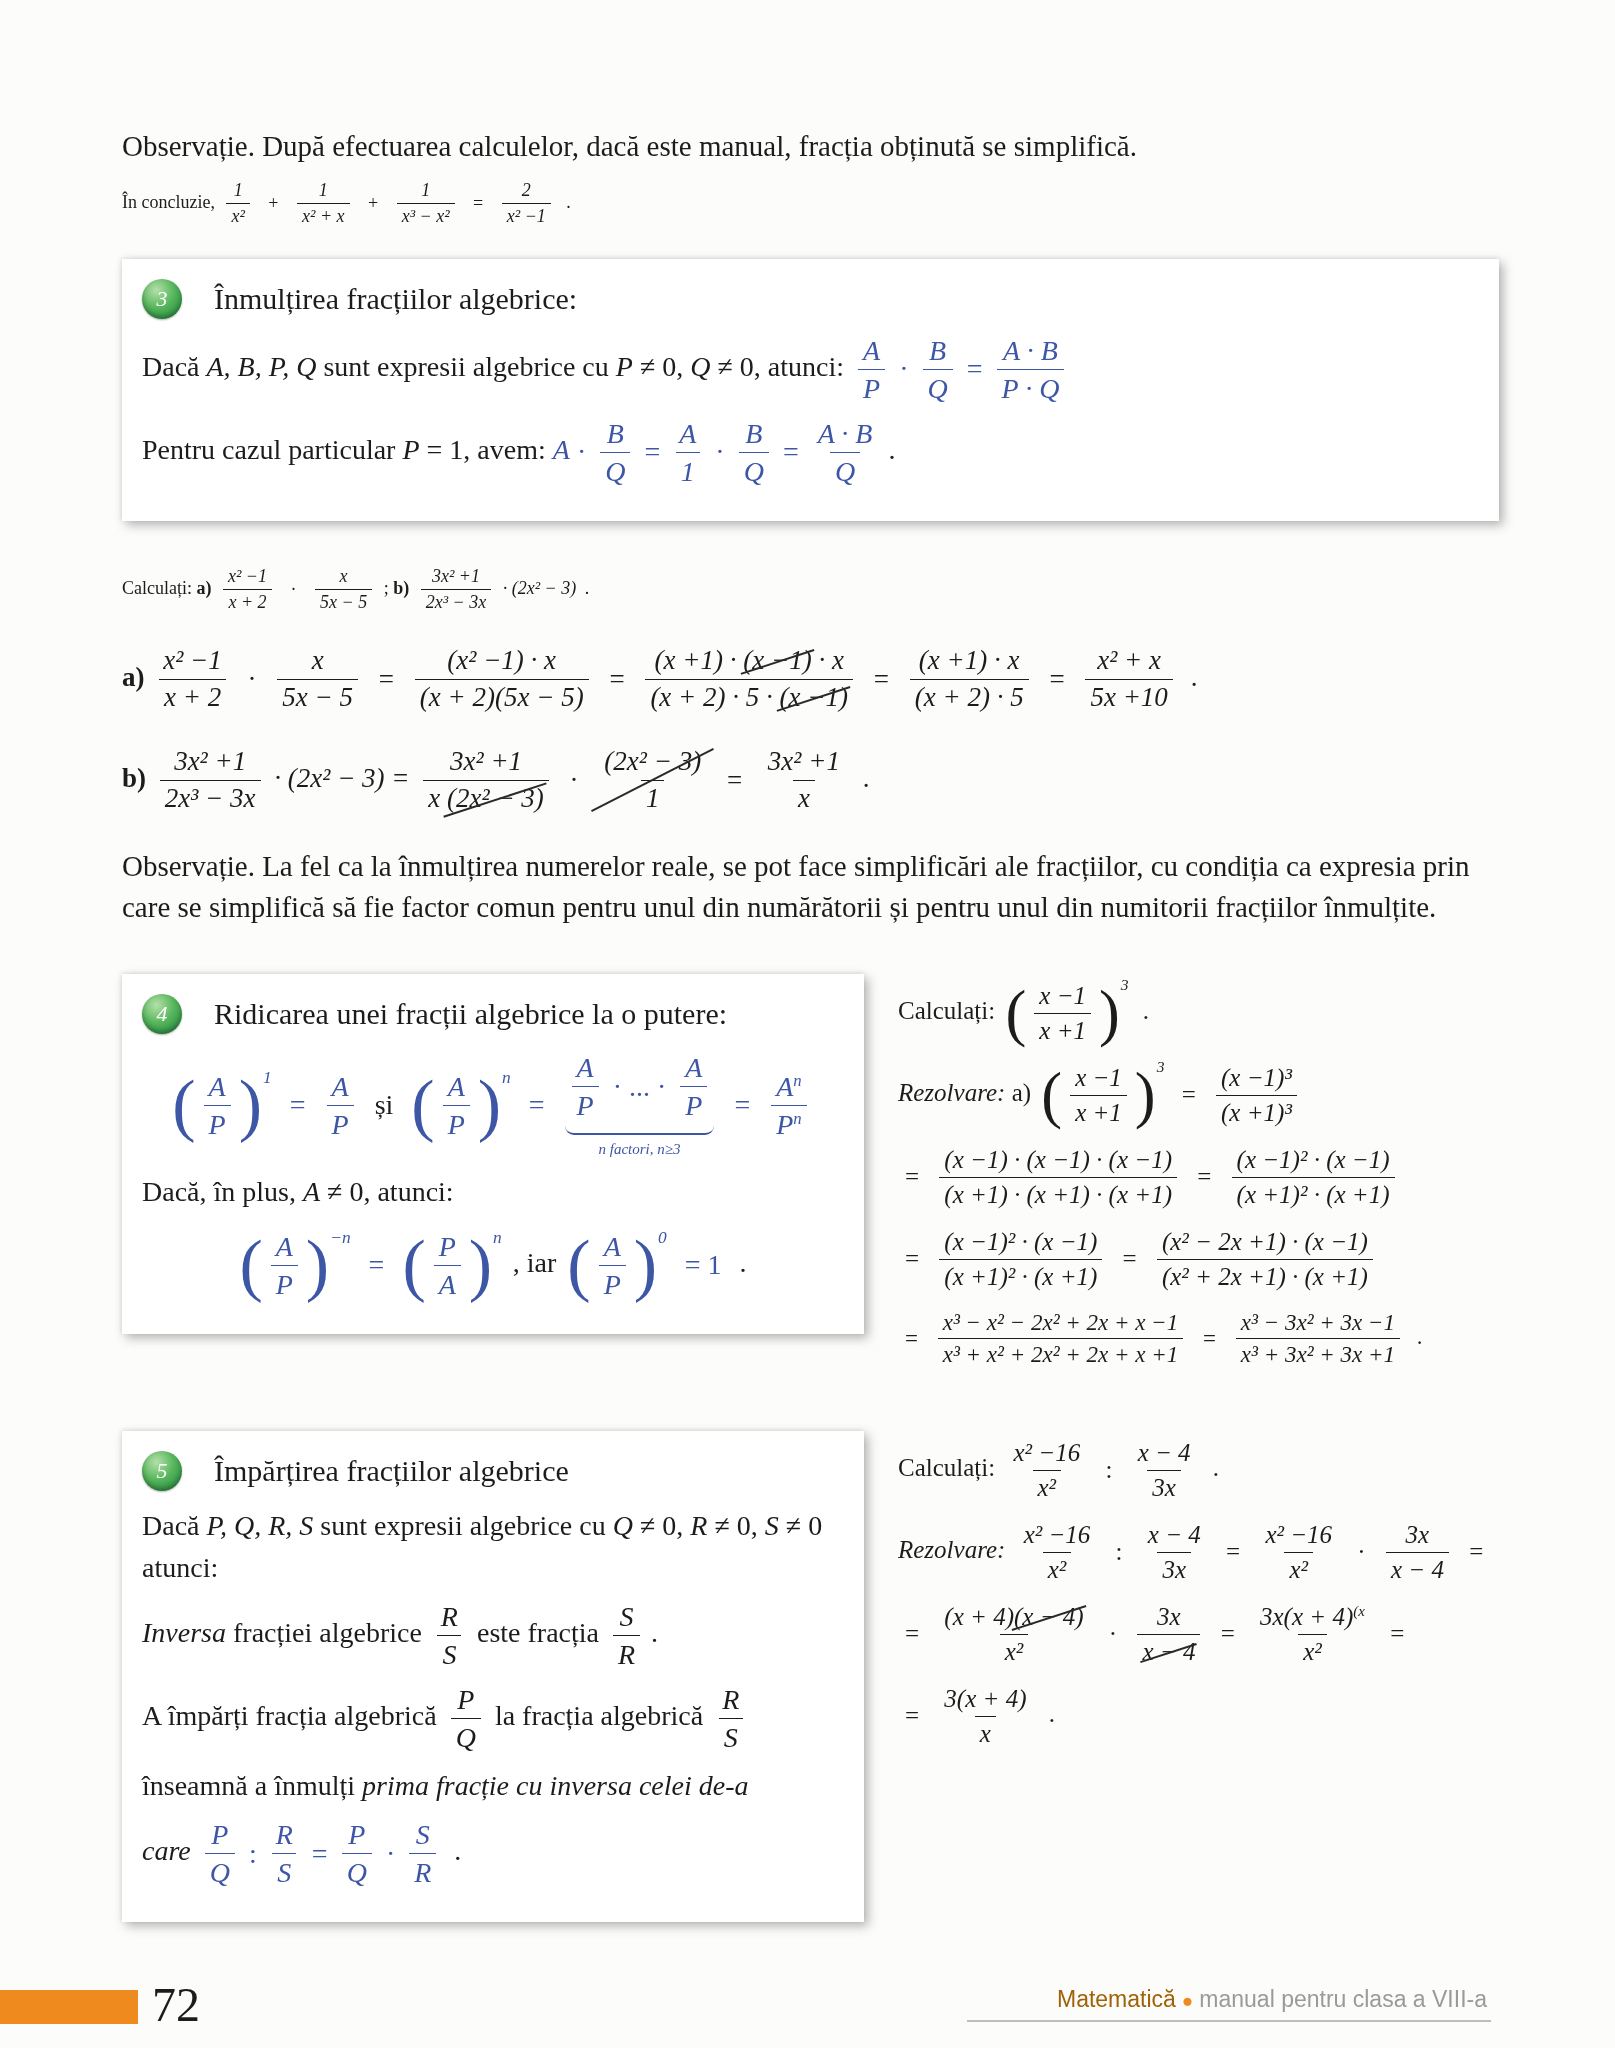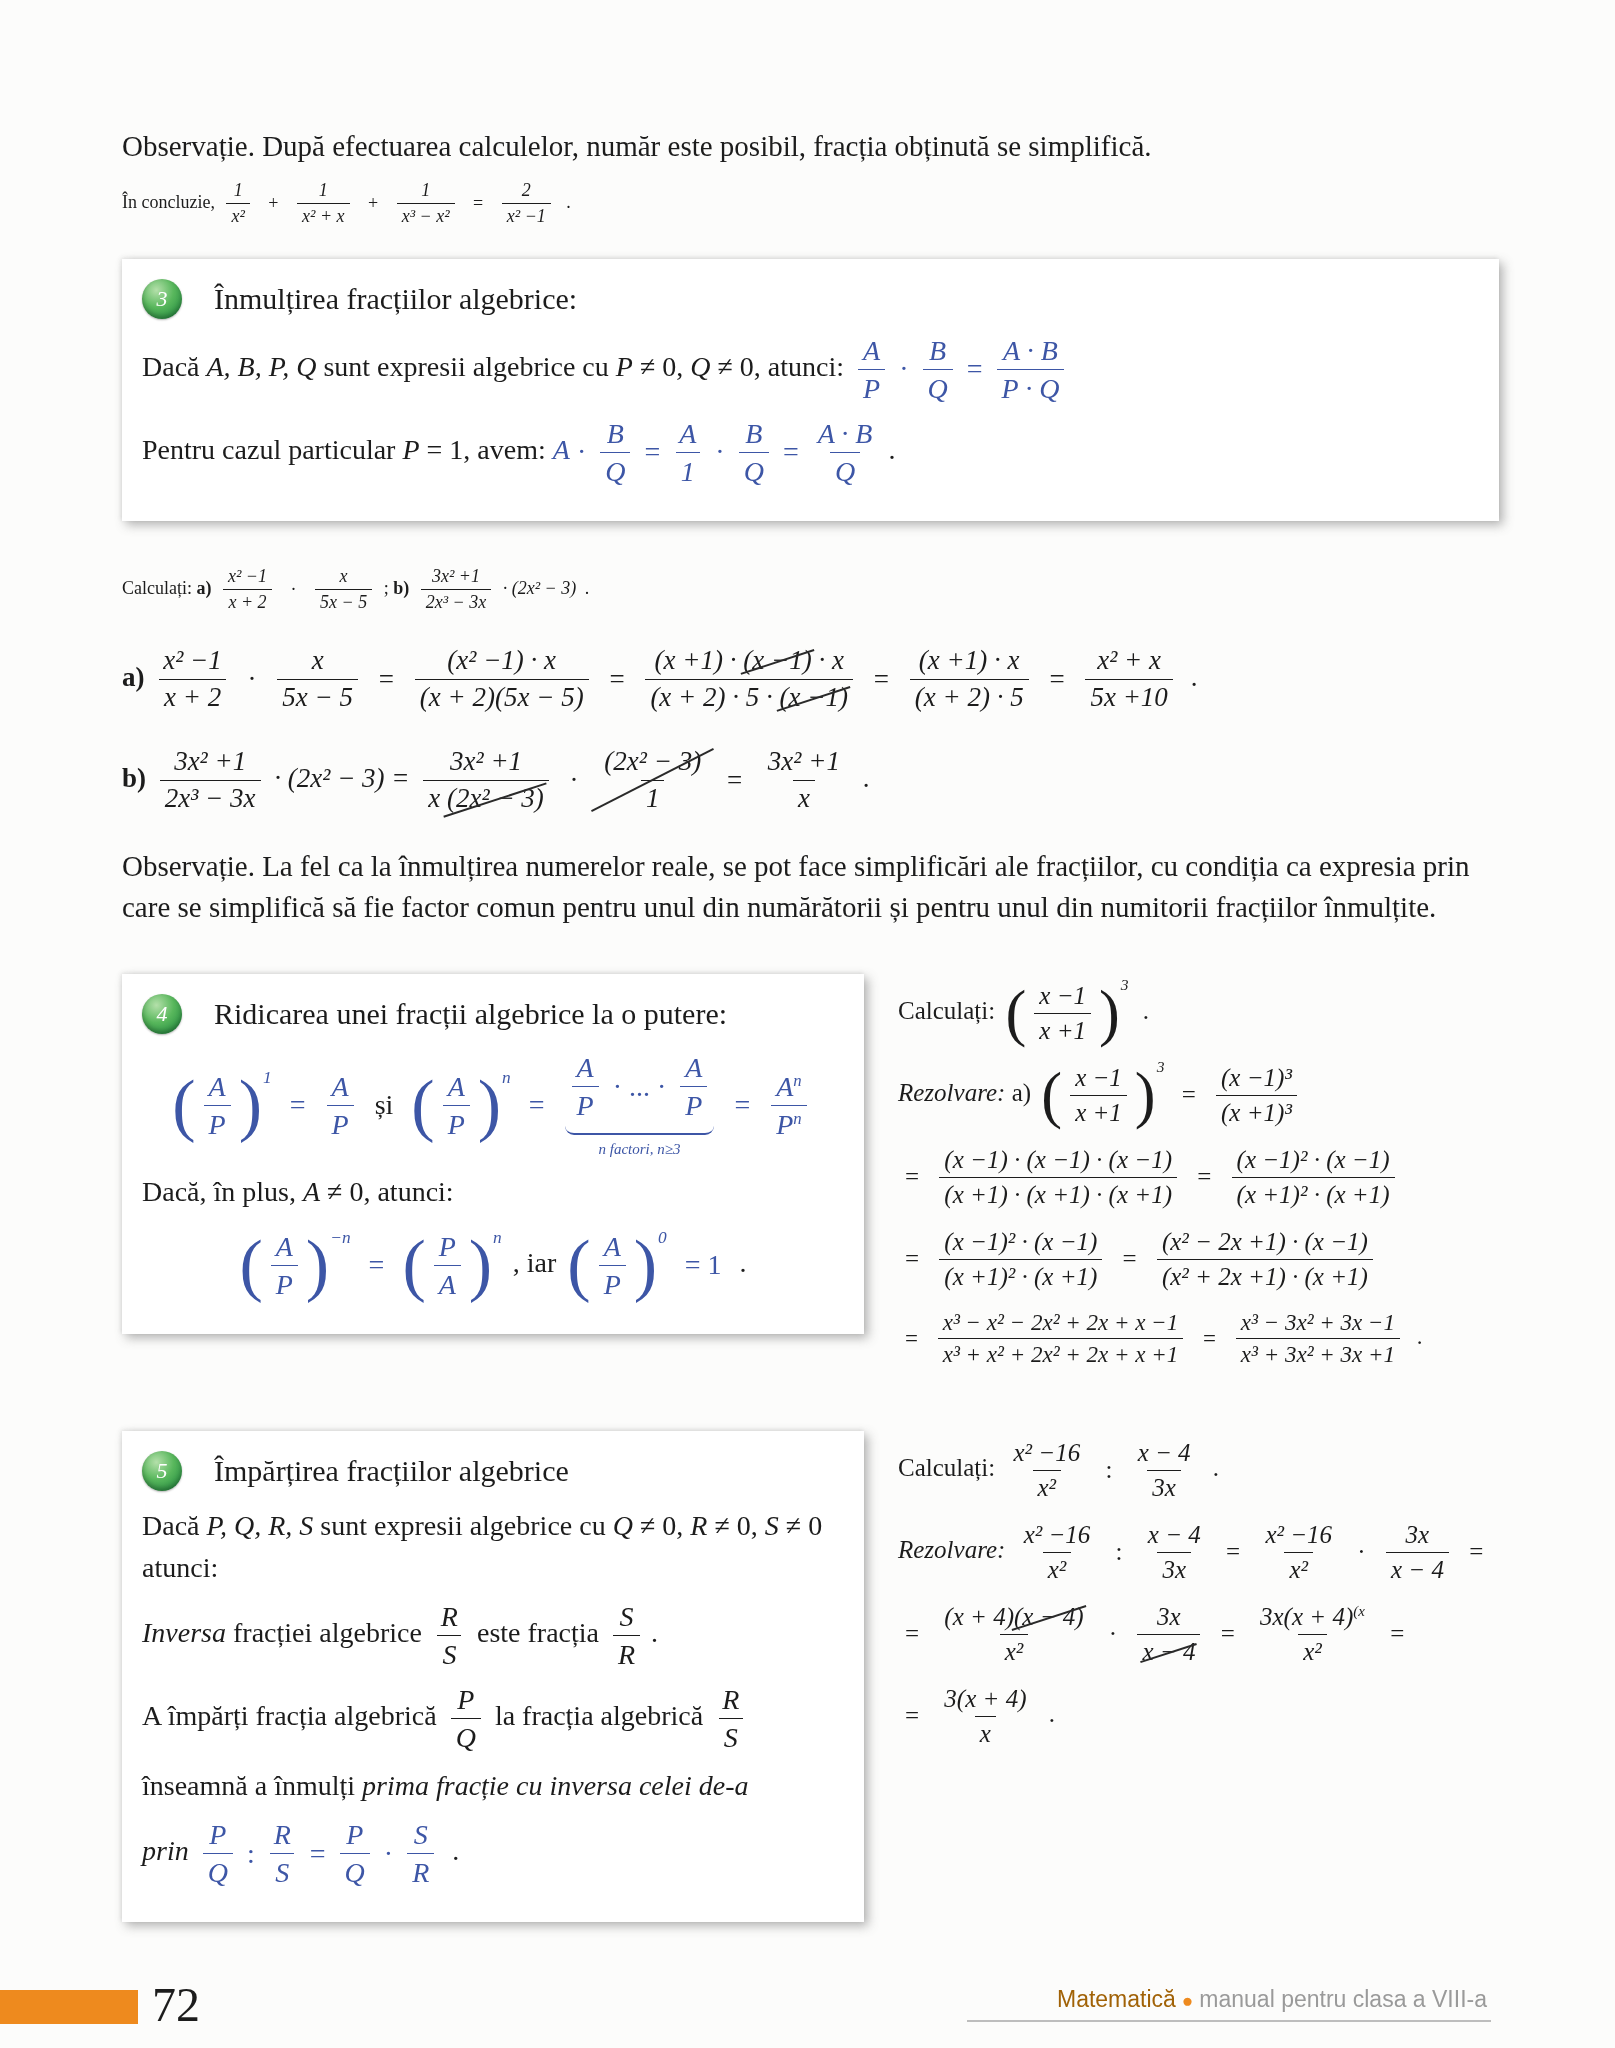--- a/index.html
+++ b/index.html
@@ -73,21 +73,21 @@
           padding:0 4px 7px 90px;white-space:nowrap;}
   .fbrand{color:#a16207;}
   .fdot{color:#ee8a1e;margin:0 6px;font-size:19px;}
 </style>
 </head>
 <body>
 
 <div class="page">
 <div class="content">
 
-  <p class="para"><span class="lead">Observație</span><span>. După efectuarea calculelor, număr este posibil, fracția obținută se simplifică.</span></p>
+  <p class="para"><span class="lead">Observație</span><span>. După efectuarea calculelor, dacă este manual, fracția obținută se simplifică.</span></p>
 
   <div class="eqline">
     <span>În concluzie,</span>
     <span class="fr">
           <span class="nu">1</span>
           <span class="de">x²</span>
         </span>
     <span class="op">+</span>
     <span class="fr">
           <span class="nu">1</span>
@@ -416,21 +416,21 @@
               <span class="de">Q</span>
             </span><span> la fracția algebrică </span><span class="fr">
               <span class="nu">R</span>
               <span class="de">S</span>
             </span>
       </div>
       <div class="pline">
         <span>înseamnă a înmulți </span><i>prima fracție cu inversa celei de-a</i>
       </div>
       <div class="pline">
-        <i>prin</i>
+        <i>care</i>
         <span class="blue"><span class="fr">
                 <span class="nu">P</span>
                 <span class="de">Q</span>
               </span><span class="op">:</span><span class="fr">
                 <span class="nu">R</span>
                 <span class="de">S</span>
               </span><span class="op">=</span><span class="fr">
                 <span class="nu">P</span>
                 <span class="de">Q</span>
               </span><span class="op">·</span><span class="fr">

